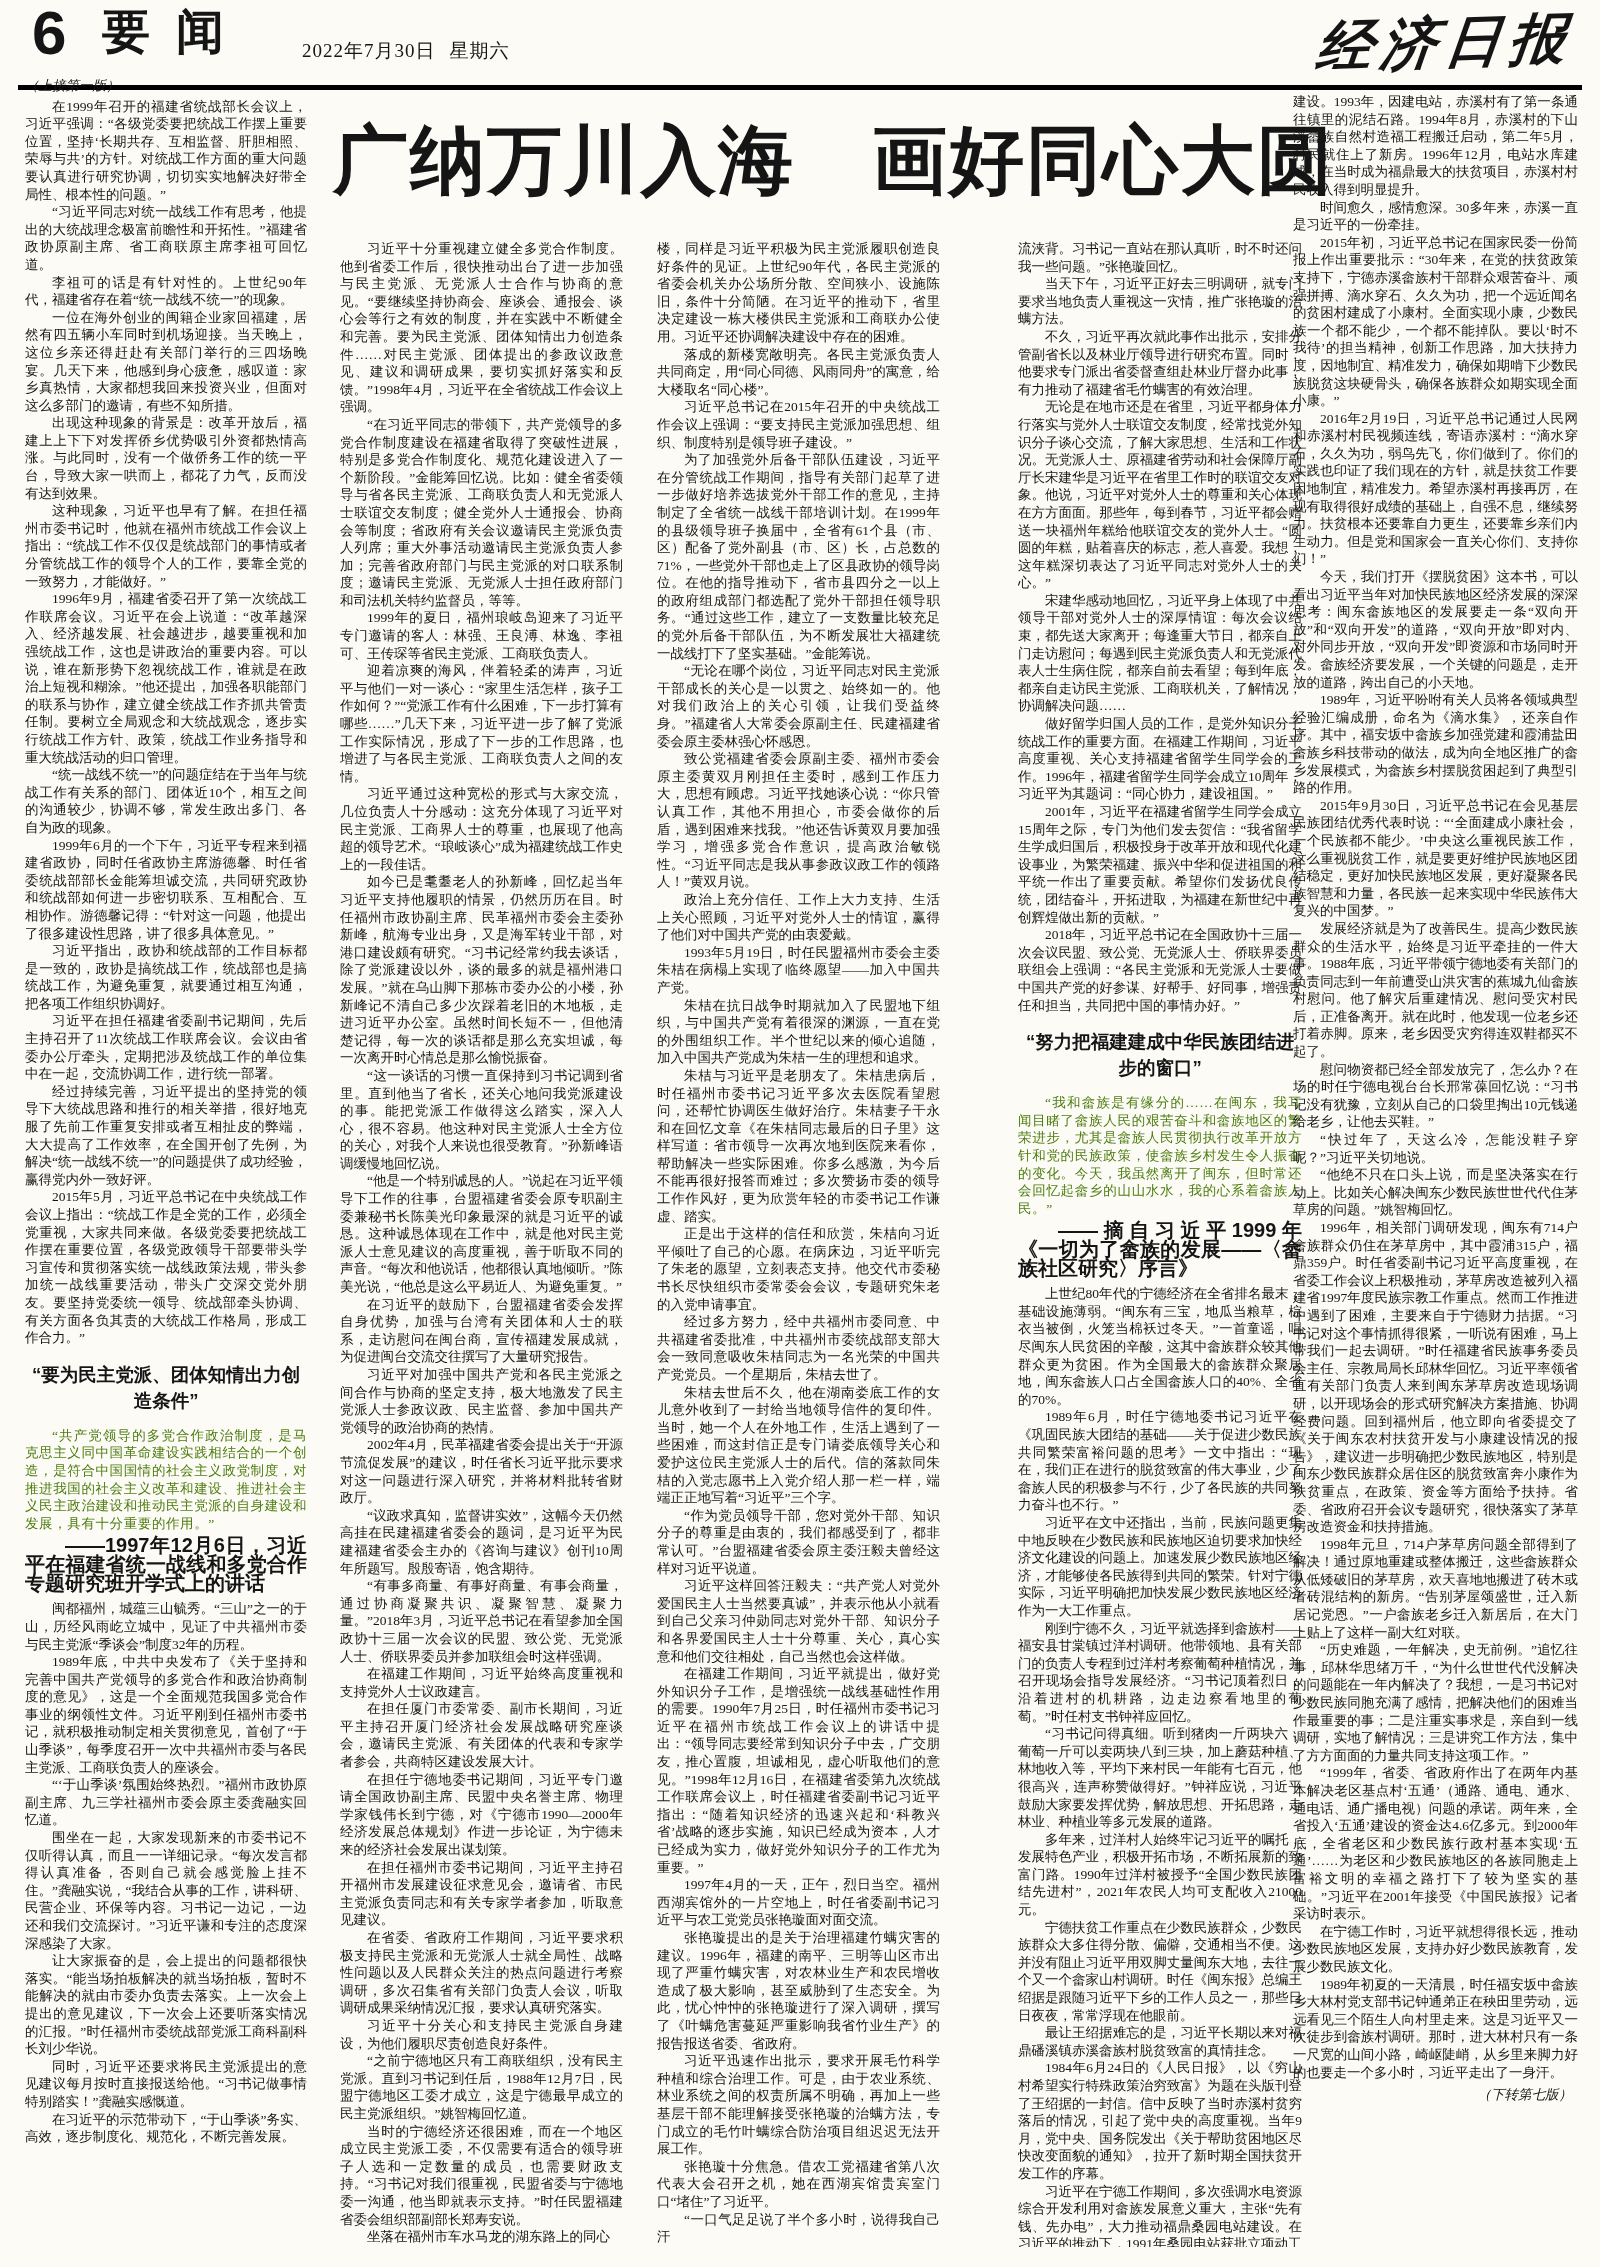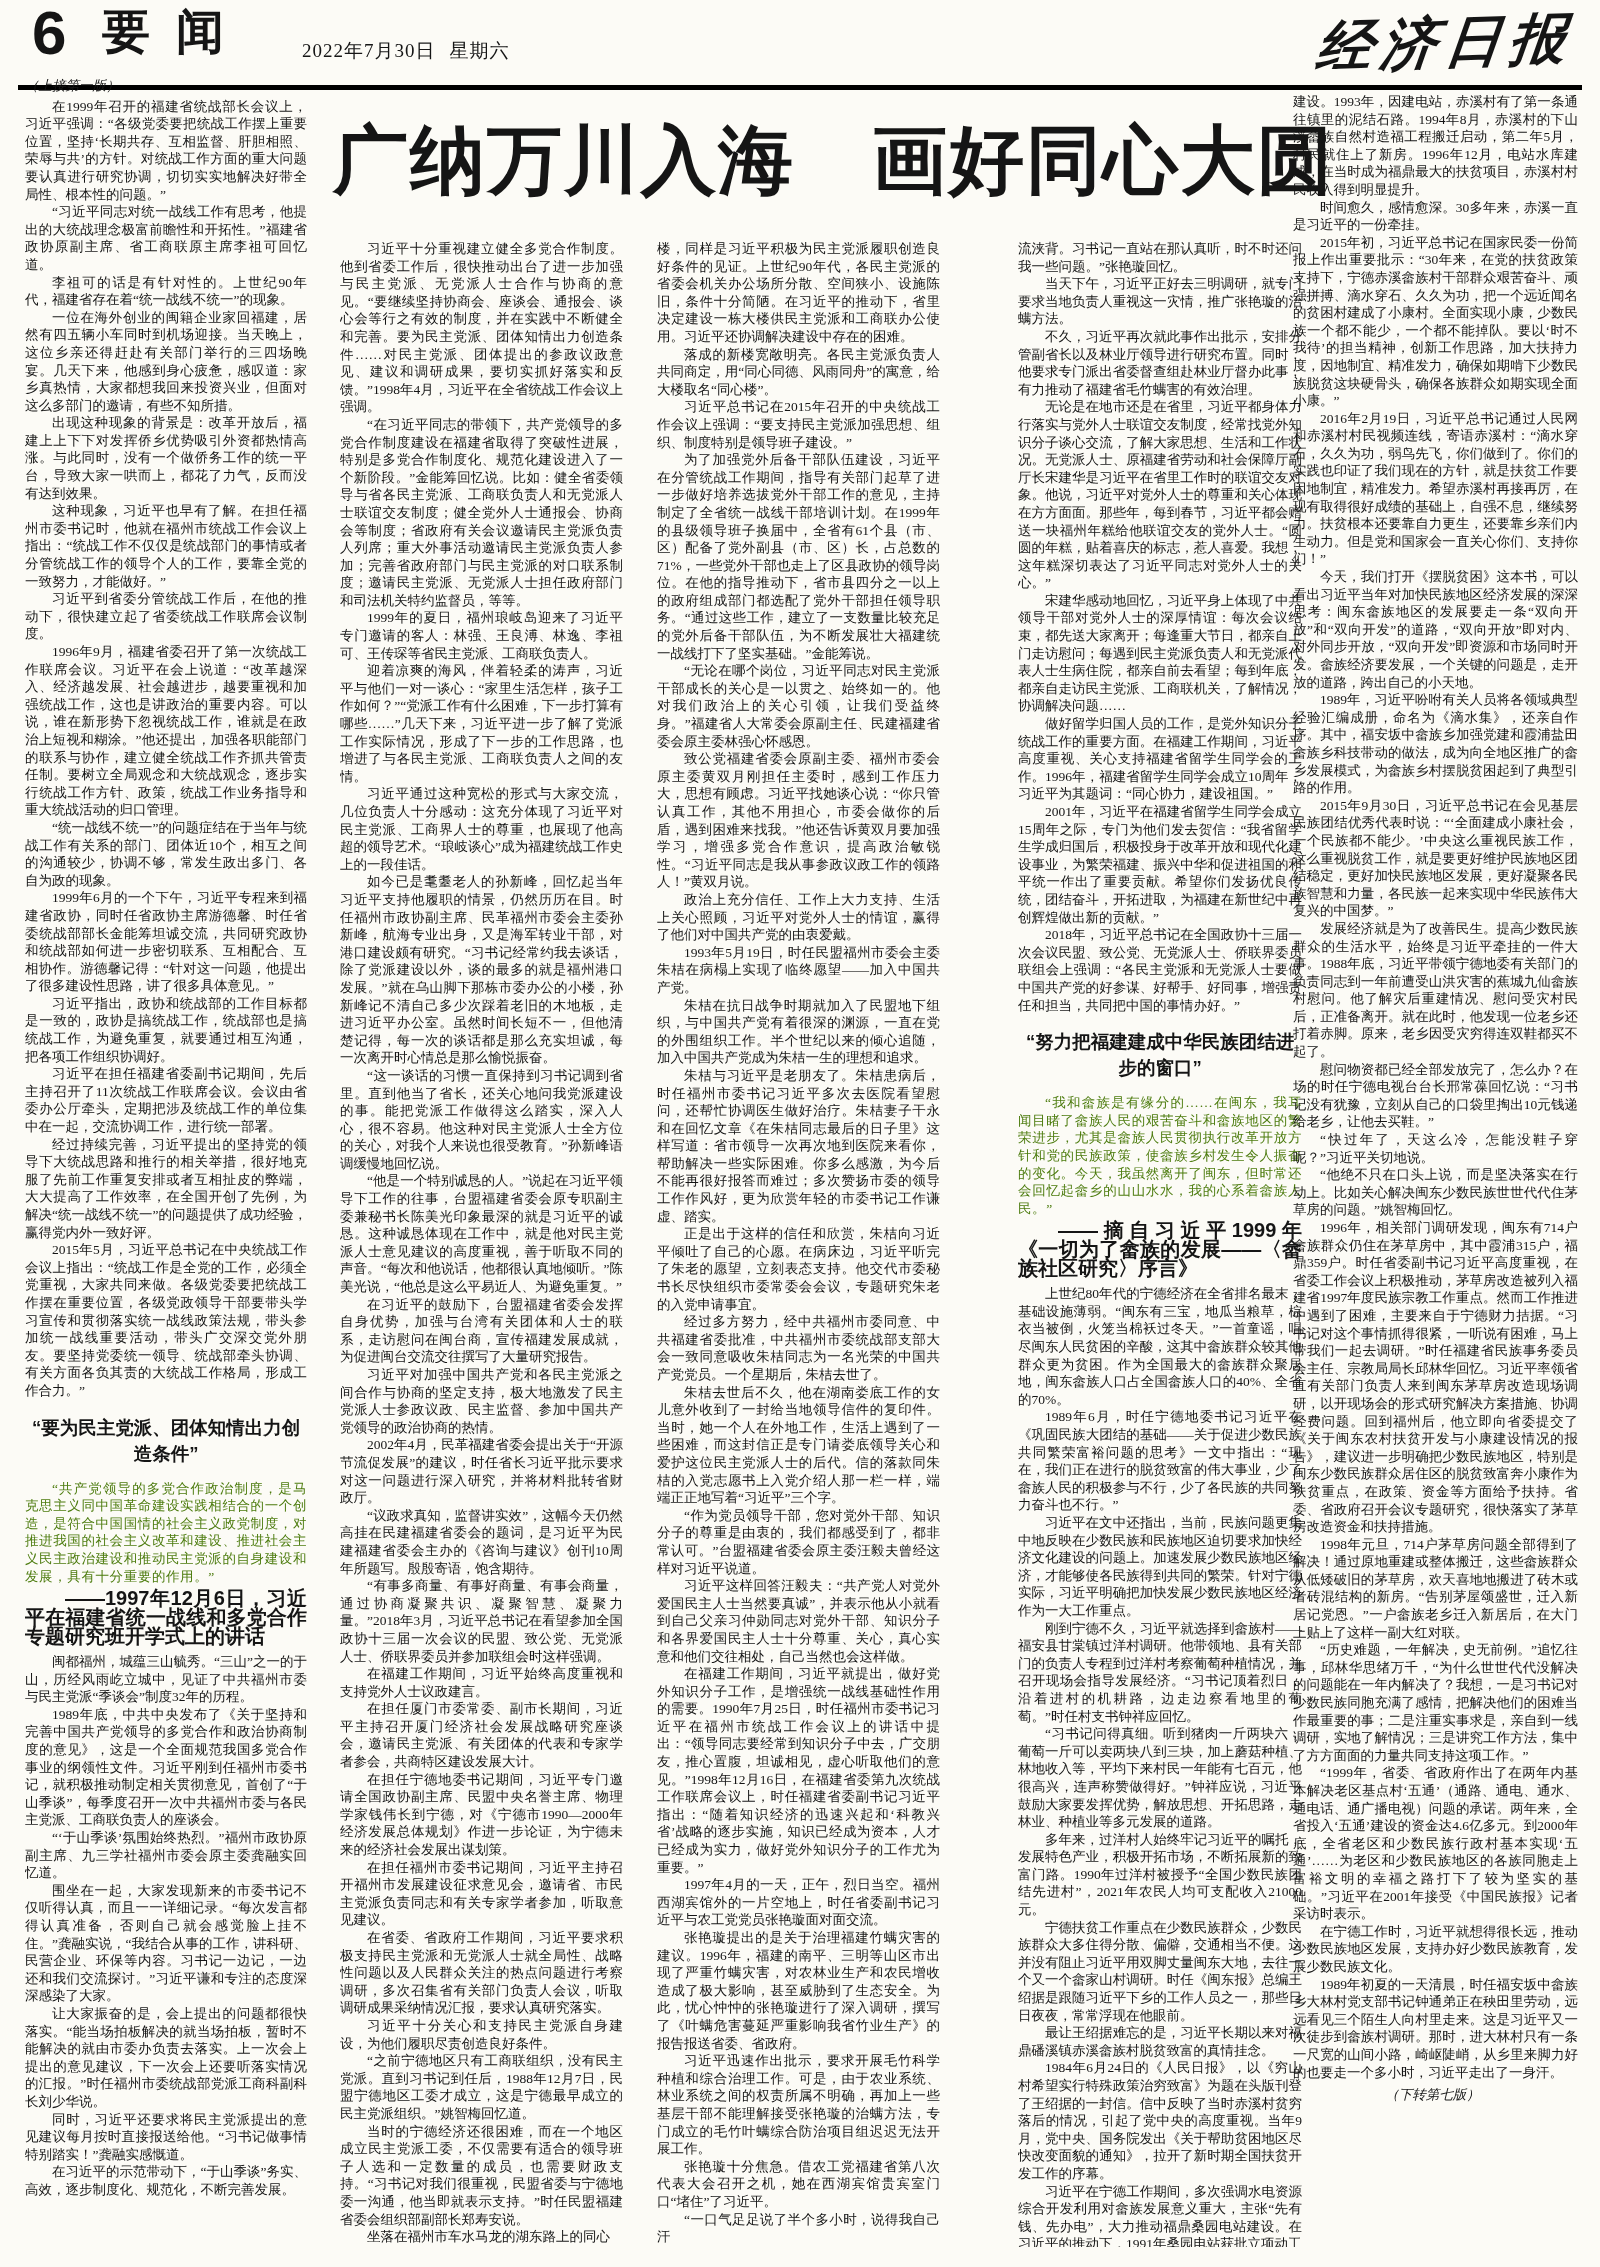--- a/index.html
+++ b/index.html
@@ -58,21 +58,21 @@
   }
   .blk.quote {
     text-indent:2em; letter-spacing:0.6px;
     margin:3px 0; color:#4d7c0f;
   }
   .blk.attr {
     font-family:"Liberation Sans","DejaVu Sans",sans-serif;
     font-weight:bold; font-size:20px; line-height:19px;
     text-indent:2em; margin:4px 0 7px;
   }
-  .blk.end { text-align:center; font-style:italic; margin-top:5px; padding-right:6px; }
+  .blk.end { text-align:right; font-style:italic; margin-top:5px; padding-right:6px; }
 </style>
 </head>
 <body>
 
 <div class="page">
   <div class="pagenum">6</div>
   <div class="section">要闻</div>
   <div class="dateline">
     <span>2022年7月30日</span><span>星期六</span>
   </div>
@@ -82,21 +82,20 @@
   <div class="headline">广纳万川入海　画好同心大圆</div>
 
   <div class="col col-1">
       <div class="blk continued">（上接第一版）</div>
       <div class="blk p">在1999年召开的福建省统战部长会议上，习近平强调：“各级党委要把统战工作摆上重要位置，坚持‘长期共存、互相监督、肝胆相照、荣辱与共’的方针。对统战工作方面的重大问题要认真进行研究协调，切切实实地解决好带全局性、根本性的问题。”</div>
       <div class="blk p">“习近平同志对统一战线工作有思考，他提出的大统战理念极富前瞻性和开拓性。”福建省政协原副主席、省工商联原主席李祖可回忆道。</div>
       <div class="blk p">李祖可的话是有针对性的。上世纪90年代，福建省存在着“统一战线不统一”的现象。</div>
       <div class="blk p">一位在海外创业的闽籍企业家回福建，居然有四五辆小车同时到机场迎接。当天晚上，这位乡亲还得赶赴有关部门举行的三四场晚宴。几天下来，他感到身心疲惫，感叹道：家乡真热情，大家都想我回来投资兴业，但面对这么多部门的邀请，有些不知所措。</div>
       <div class="blk p">出现这种现象的背景是：改革开放后，福建上上下下对发挥侨乡优势吸引外资都热情高涨。与此同时，没有一个做侨务工作的统一平台，导致大家一哄而上，都花了力气，反而没有达到效果。</div>
       <div class="blk p">这种现象，习近平也早有了解。在担任福州市委书记时，他就在福州市统战工作会议上指出：“统战工作不仅仅是统战部门的事情或者分管统战工作的领导个人的工作，要靠全党的一致努力，才能做好。”</div>
-      <div class="blk p">习近平到省委分管统战工作后，在他的推动下，很快建立起了省委统战工作联席会议制度。</div>
       <div class="blk p">1996年9月，福建省委召开了第一次统战工作联席会议。习近平在会上说道：“改革越深入、经济越发展、社会越进步，越要重视和加强统战工作，这也是讲政治的重要内容。可以说，谁在新形势下忽视统战工作，谁就是在政治上短视和糊涂。”他还提出，加强各职能部门的联系与协作，建立健全统战工作齐抓共管责任制。要树立全局观念和大统战观念，逐步实行统战工作方针、政策，统战工作业务指导和重大统战活动的归口管理。</div>
       <div class="blk p">“统一战线不统一”的问题症结在于当年与统战工作有关系的部门、团体近10个，相互之间的沟通较少，协调不够，常发生政出多门、各自为政的现象。</div>
       <div class="blk p">1999年6月的一个下午，习近平专程来到福建省政协，同时任省政协主席游德馨、时任省委统战部部长金能筹坦诚交流，共同研究政协和统战部如何进一步密切联系、互相配合、互相协作。游德馨记得：“针对这一问题，他提出了很多建设性思路，讲了很多具体意见。”</div>
       <div class="blk p">习近平指出，政协和统战部的工作目标都是一致的，政协是搞统战工作，统战部也是搞统战工作，为避免重复，就要通过相互沟通，把各项工作组织协调好。</div>
       <div class="blk p">习近平在担任福建省委副书记期间，先后主持召开了11次统战工作联席会议。会议由省委办公厅牵头，定期把涉及统战工作的单位集中在一起，交流协调工作，进行统一部署。</div>
       <div class="blk p">经过持续完善，习近平提出的坚持党的领导下大统战思路和推行的相关举措，很好地克服了先前工作重复安排或者互相扯皮的弊端，大大提高了工作效率，在全国开创了先例，为解决“统一战线不统一”的问题提供了成功经验，赢得党内外一致好评。</div>
       <div class="blk p">2015年5月，习近平总书记在中央统战工作会议上指出：“统战工作是全党的工作，必须全党重视，大家共同来做。各级党委要把统战工作摆在重要位置，各级党政领导干部要带头学习宣传和贯彻落实统一战线政策法规，带头参加统一战线重要活动，带头广交深交党外朋友。要坚持党委统一领导、统战部牵头协调、有关方面各负其责的大统战工作格局，形成工作合力。”</div>
       <div class="blk subhead">“要为民主党派、团体知情出力创造条件”</div>
       <div class="blk quote">“共产党领导的多党合作政治制度，是马克思主义同中国革命建设实践相结合的一个创造，是符合中国国情的社会主义政党制度，对推进我国的社会主义改革和建设、推进社会主义民主政治建设和推动民主党派的自身建设和发展，具有十分重要的作用。”</div>
       <div class="blk attr">——1997年12月6日，习近平在福建省统一战线和多党合作专题研究班开学式上的讲话</div>

